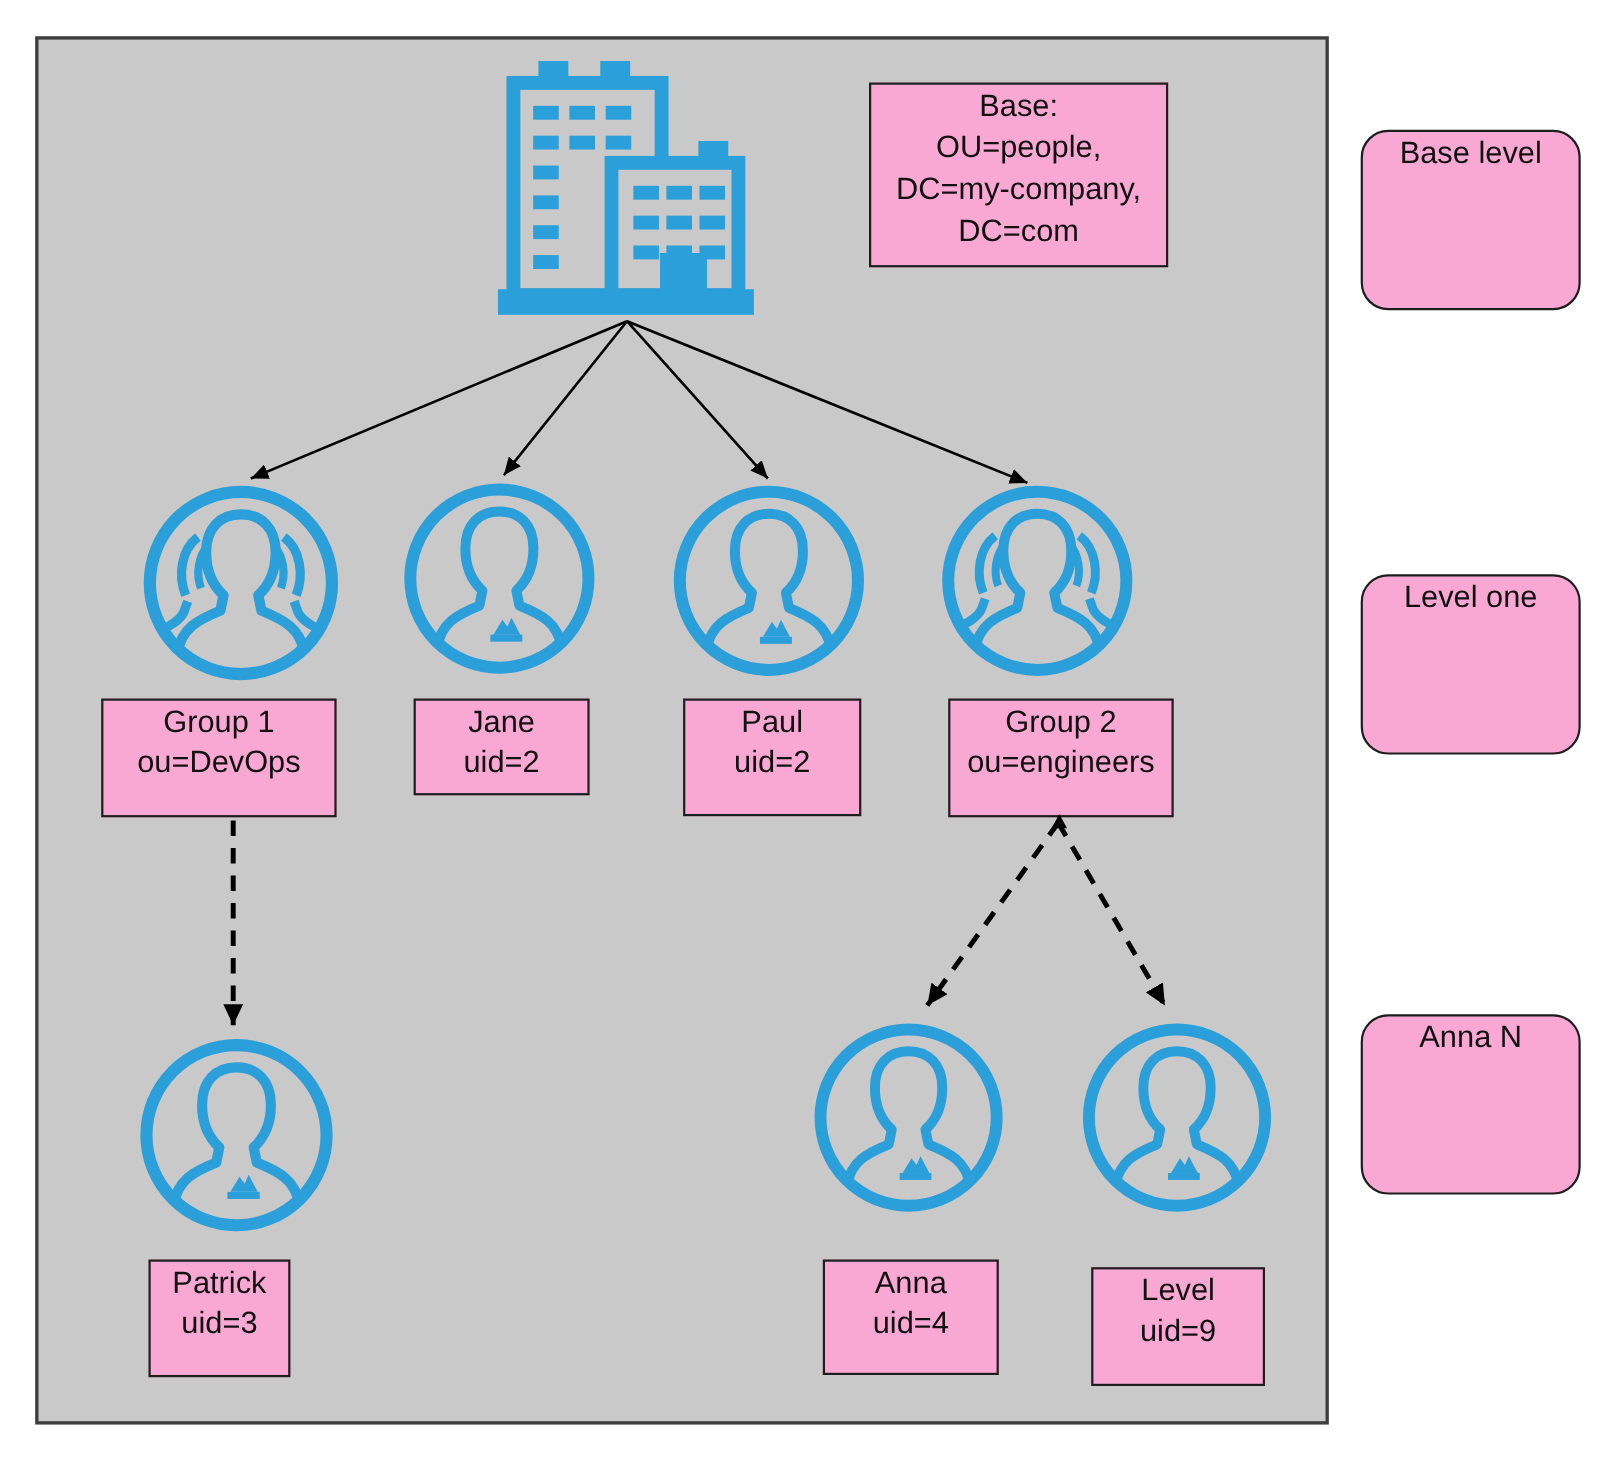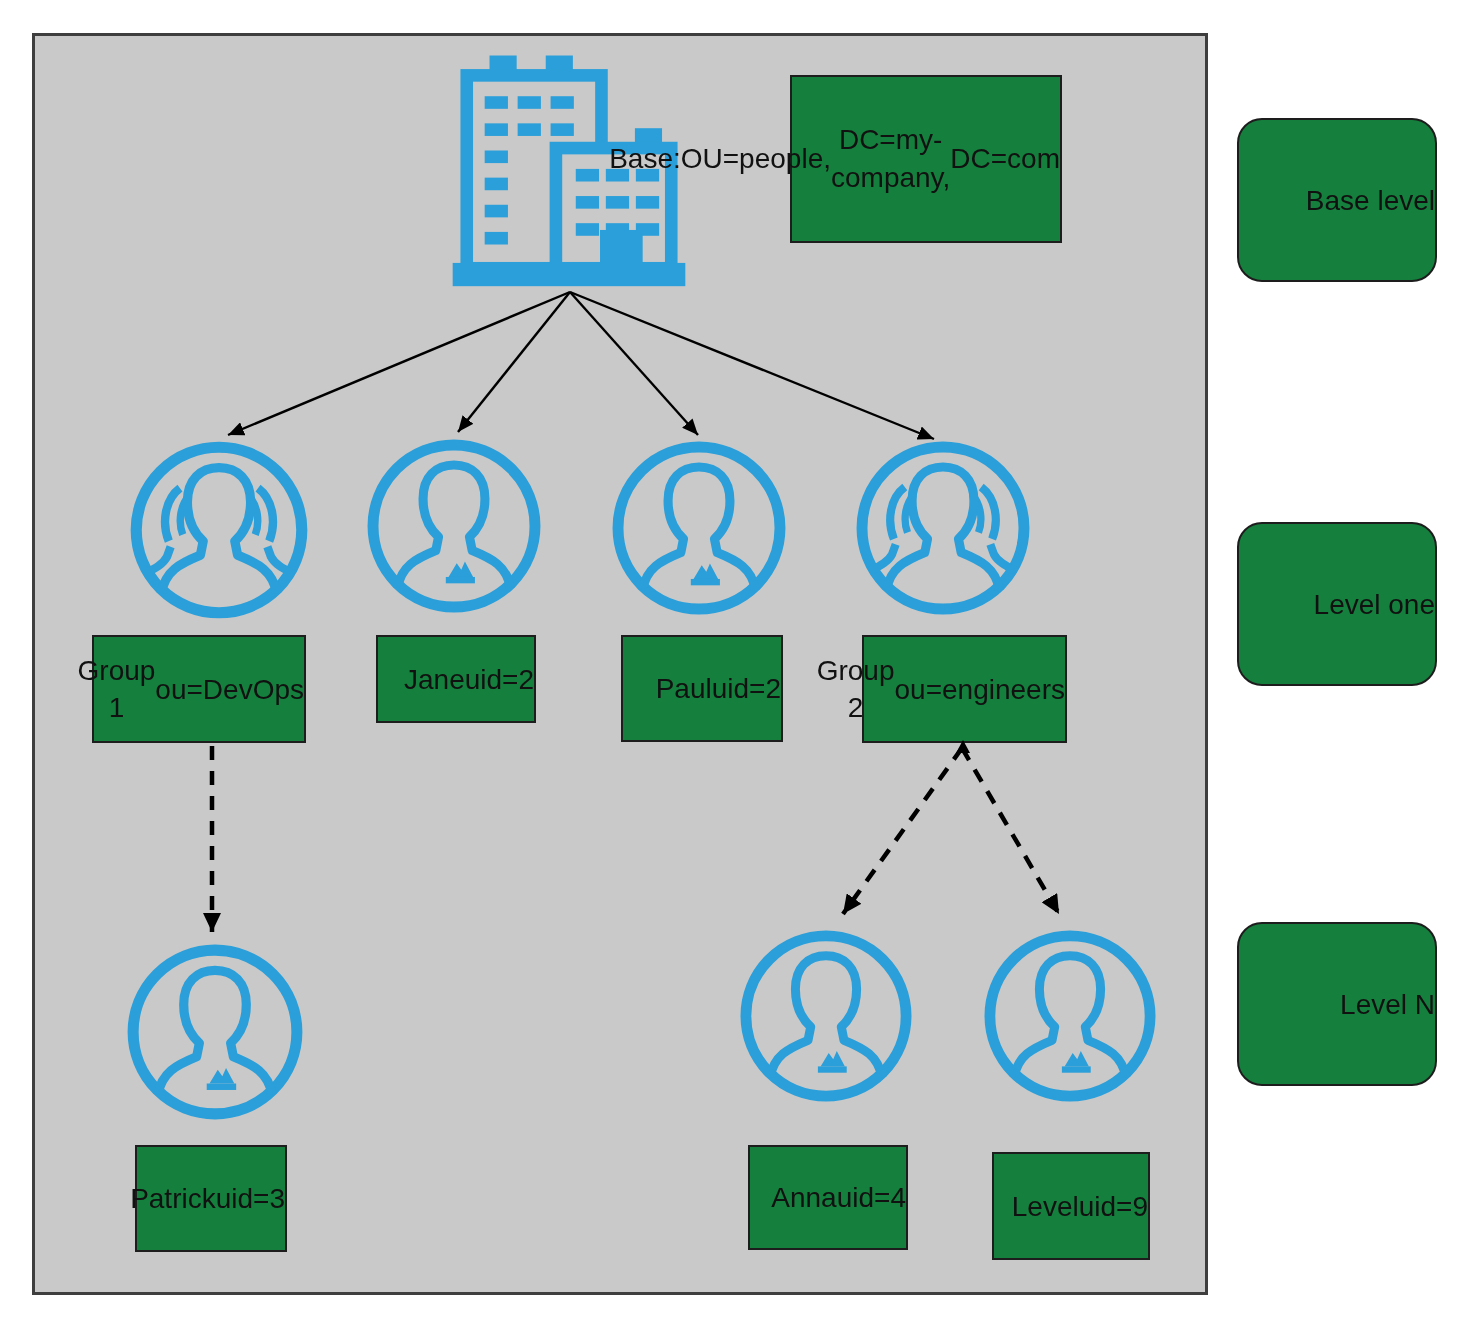--- a/index.html
+++ b/index.html
@@ -21,23 +21,23 @@
   .frame{
     position:absolute;
     left:32px;top:33px;width:1176px;height:1262px;
     background:var(--canvas);
     border:3px solid var(--frame-border);
   }
   .icon{position:absolute;color:var(--accent);line-height:0;}
   .icon svg{display:block;}
   .infobox{
     position:absolute;
-    background:#15803d;
+    background:#f9a8d4;
     border:2px solid var(--box-border);
-    display:flex;flex-direction:row;align-items:center;justify-content:flex-end;
+    display:flex;flex-direction:column;align-items:center;justify-content:flex-start;
     text-align:center;
     font-size:28px;line-height:37px;
   }
   .infobox .bold{font-weight:normal;}
   .base-box{line-height:38px;}
   .level-box{font-size:28px;border-radius:25px;}
   .overlay{position:absolute;left:0;top:0;z-index:5;pointer-events:none;}
 </style>
 </head>
 <body>
@@ -156,21 +156,21 @@
   <div class="infobox" style="left:862px;top:635px;width:205px;height:108px">
     <div>Group 2</div>
     <div class="bold">ou=engineers</div>
   </div>
 
   <div class="icon" style="left:123px;top:940px">
     <svg width="184" height="184">
         <use href="#icon-person"></use>
       </svg>
   </div>
-  <div class="infobox" style="left:135px;top:1145px;width:152px;height:107px">
+  <div class="infobox" style="left:135px;top:1145px;width:129px;height:107px">
     <div>Patrick</div>
     <div class="bold">uid=3</div>
   </div>
 
   <div class="icon" style="left:736px;top:926px">
     <svg width="180" height="180">
         <use href="#icon-person"></use>
       </svg>
   </div>
   <div class="infobox" style="left:748px;top:1145px;width:160px;height:105px">
@@ -188,21 +188,21 @@
     <div class="bold">uid=9</div>
   </div>
 
   <div class="infobox level-box" style="left:1237px;top:118px;width:200px;height:164px">
     <div>Base level</div>
   </div>
   <div class="infobox level-box" style="left:1237px;top:522px;width:200px;height:164px">
     <div>Level one</div>
   </div>
   <div class="infobox level-box" style="left:1237px;top:922px;width:200px;height:164px">
-    <div>Level N</div>
+    <div>Anna N</div>
   </div>
 
   <svg class="overlay" width="1464" height="1328" viewBox="0 0 1464 1328">
     <defs>
       <marker id="ah-solid" markerUnits="userSpaceOnUse" markerWidth="18" markerHeight="14" refX="16" refY="7" orient="auto">
         <path d="M0,0 L16,7 L0,14 Z" fill="var(--line)"></path>
       </marker>
       <marker id="ah-dash" markerUnits="userSpaceOnUse" markerWidth="22" markerHeight="18" refX="19" refY="9" orient="auto">
         <path d="M0,0 L19,9 L0,18 Z" fill="var(--line)"></path>
       </marker>

